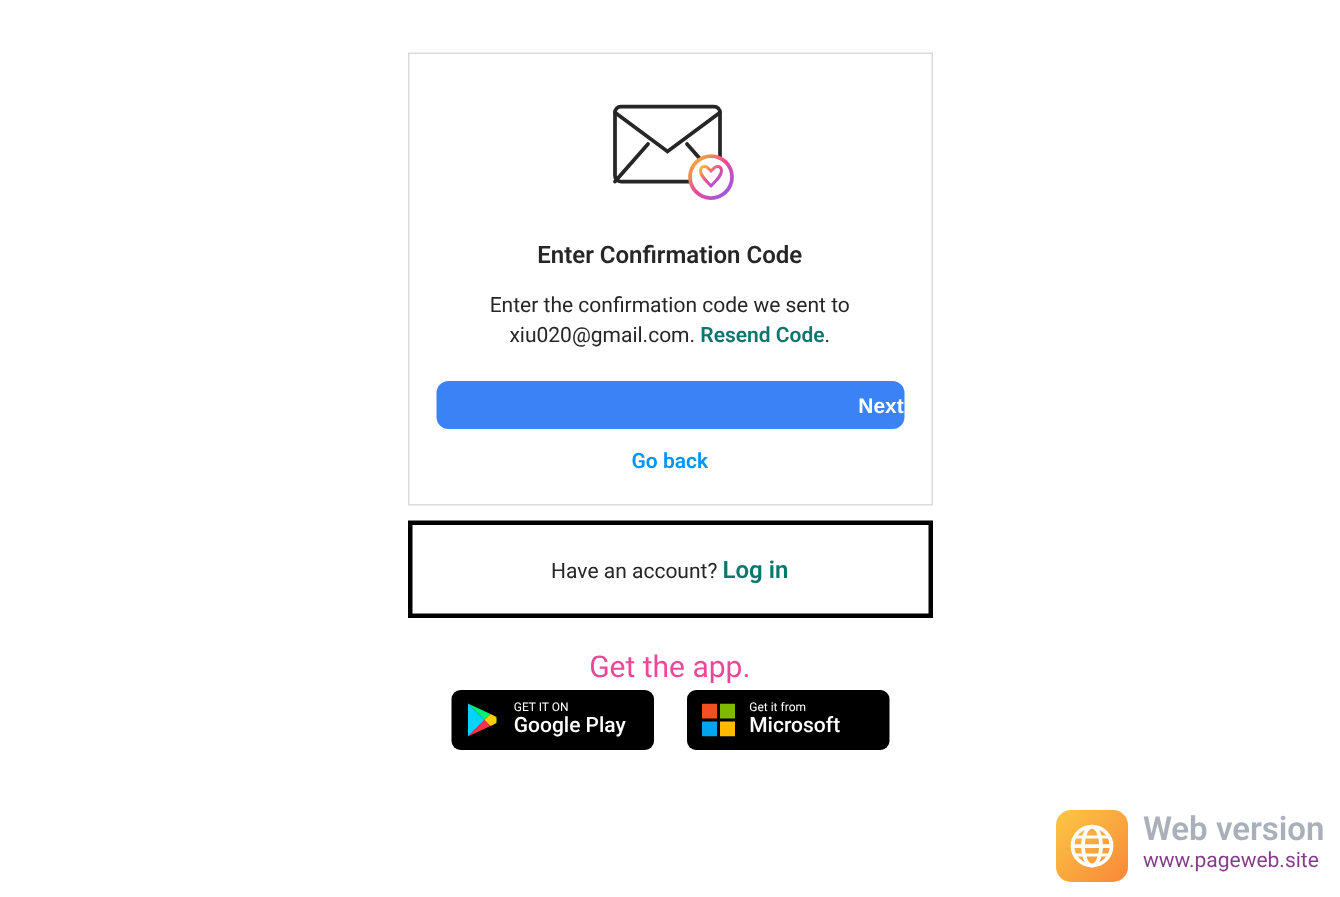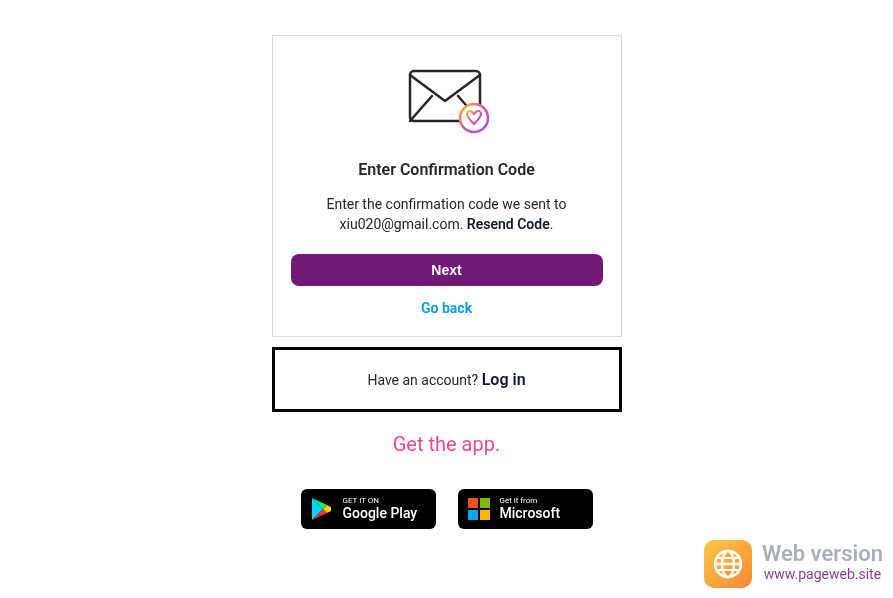--- a/index.html
+++ b/index.html
@@ -38,45 +38,46 @@
       margin-bottom: 16px;
     }
     .description {
       font-size: 14px;
       color: #262626;
       text-align: center;
       line-height: 1.4;
       margin-bottom: 20px;
     }
     .link {
-      color: #0f172a;
+      color: #0f766e;
       font-weight: 600;
       cursor: pointer;
     }
     .code-input {
       width: 270px;
       padding: 10px 12px;
       border: 1px solid #dbdbdb;
       border-radius: 6px;
       font-size: 14px;
       background: #fafafa;
       color: #262626;
       margin-bottom: 18px;
     }
     .next-button {
       width: 312px;
       padding: 8px 0;
-      background: #701a75;
+      background: #3b82f6;
       color: #fff;
       border: none;
       border-radius: 8px;
       font-size: 14px;
       font-weight: 600;
       cursor: pointer;
       margin-bottom: 14px;
+      text-align: right;
     }
     .go-back {
       color: #0095f6;
       font-size: 14px;
       font-weight: 600;
       cursor: pointer;
     }
     .login-card {
       border: 3px solid #000000;
       width: 350px;
@@ -91,21 +92,20 @@
     }
     .get-app {
       font-size: 20px;
       color: #ec4899;
       margin-top: 20px;
       margin-bottom: 4px;
     }
     .store-buttons {
       display: flex;
       gap: 22px;
-      margin-top: 29px;
     }
     .store-btn {
       background: #000;
       color: #fff;
       border-radius: 6px;
       padding: 6px 10px;
       display: flex;
       align-items: center;
       gap: 10px;
       cursor: pointer;
@@ -122,21 +122,20 @@
       line-height: 1.2;
     }
     .watermark {
       position: absolute;
       right: 10px;
       bottom: 10px;
       display: flex;
       align-items: center;
       gap: 10px;
       opacity: 0.85;
-      text-align: center;
     }
     .watermark-icon {
       width: 48px;
       height: 48px;
       background: linear-gradient(135deg, #fbbf24, #f97316);
       border-radius: 10px;
       display: flex;
       align-items: center;
       justify-content: center;
     }

